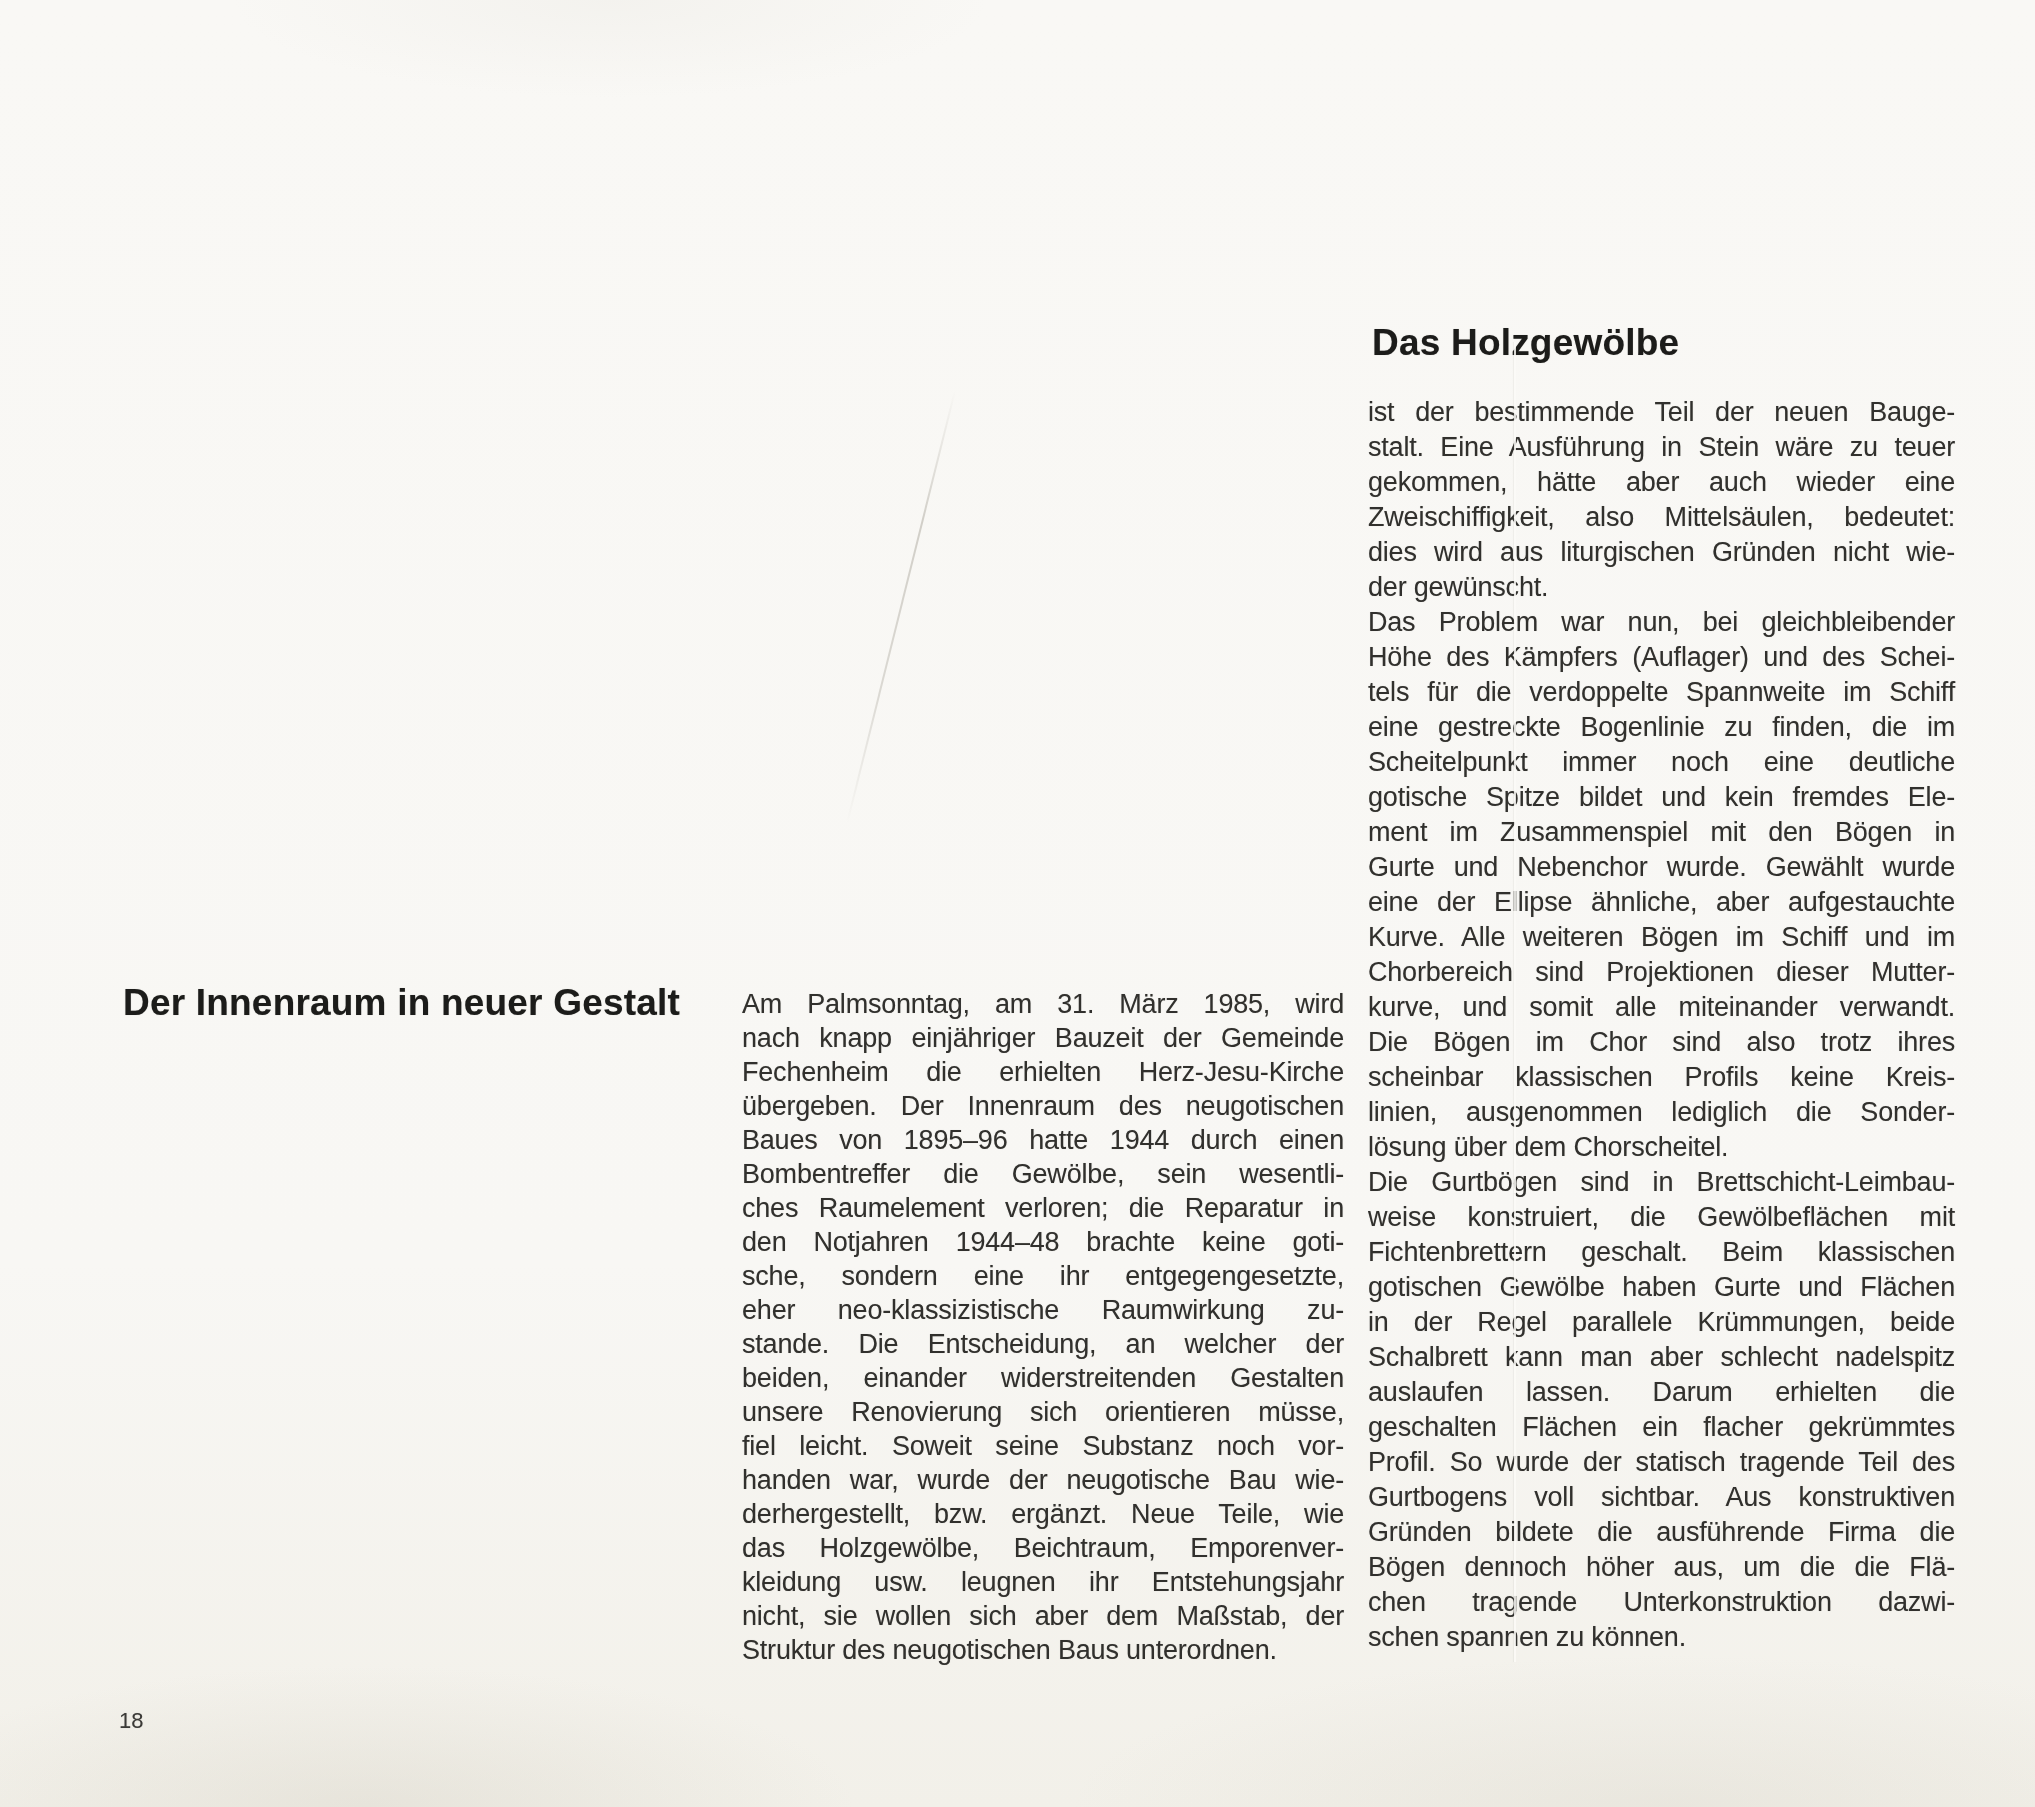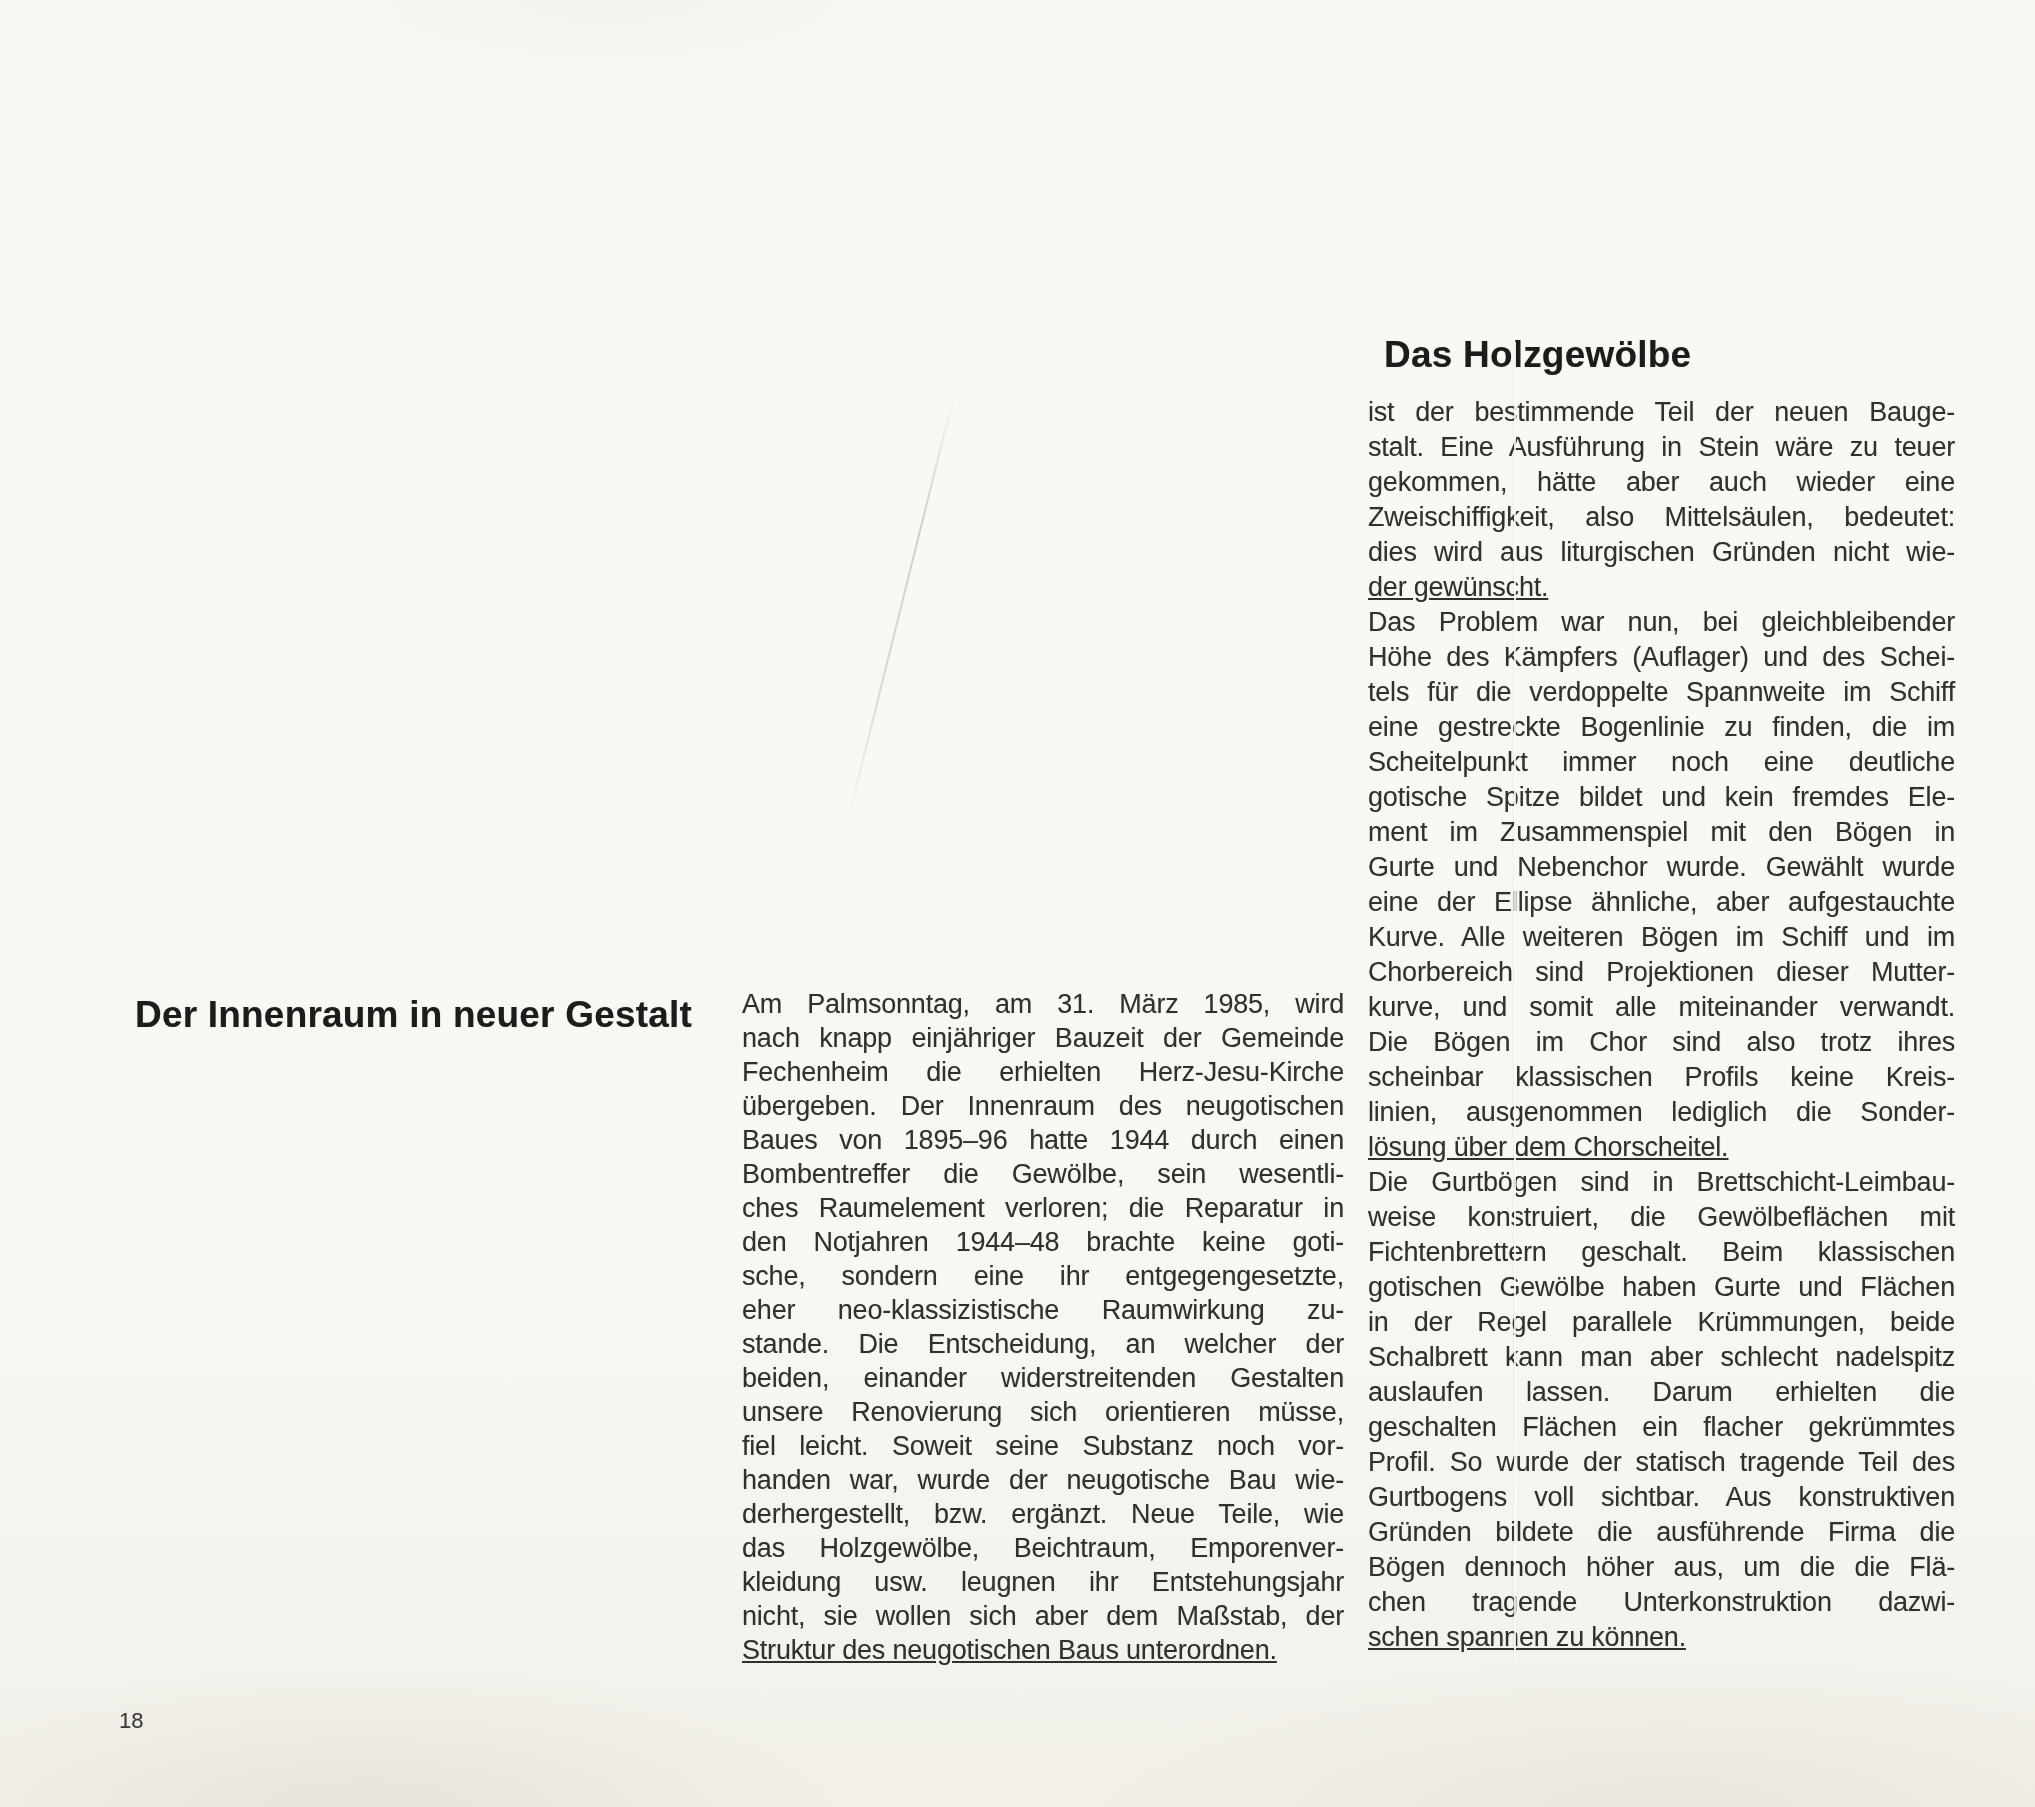--- a/index.html
+++ b/index.html
@@ -8,38 +8,38 @@
     width:2035px;height:1807px;
     background:
       radial-gradient(699px 202px at 18% 100%, rgba(205,200,186,0.30), rgba(205,200,186,0) 70%),
       radial-gradient(854px 217px at 82% 100%, rgba(208,203,190,0.26), rgba(208,203,190,0) 70%),
       radial-gradient(543px 140px at 30% 0%,  rgba(210,206,196,0.14), rgba(210,206,196,0) 70%),
       linear-gradient(180deg, var(--paper,#f9f8f5) 0%, #f8f7f4 70%, #f2f0e9 100%);
     font-family:"Liberation Sans","DejaVu Sans",sans-serif;
     overflow:hidden;
   }
   .heading{
-    position:absolute;margin:16px;
+    position:absolute;margin:4px;
     font-weight:700;font-size:37px;line-height:1;
     color:#1c1c1a;letter-spacing:0.2px;
     text-shadow:0 0 0.8px rgba(50,48,44,0.35);
   }
   .left-heading{left:119px;top:980px;}
   .right-heading{left:1368px;top:320px;}
   .col{
     position:absolute;
     font-size:27px;color:var(--ink,#31302d);letter-spacing:-0.2px;
     text-shadow:0 0 0.8px rgba(70,68,62,0.30);
   }
   .middle-col{left:742px;top:989px;width:602px;}
   .right-col{left:1368px;top:397px;width:587px;}
   .tline{text-align:justify;text-align-last:justify;}
   .middle-col .tline{height:34px;}
   .right-col .tline{height:35px;}
-  .tline.ragged{text-align-last:left;text-decoration:underline;}
+  .tline.ragged{text-align-last:left;}
   .page-number{
     position:absolute;left:119px;top:1708px;
     font-size:22px;color:#3b3a37;
     text-shadow:0 0 0.8px rgba(70,68,62,0.30);
   }
   
   .crease-diagonal{
     position:absolute;left:900px;top:384px;width:1.6px;height:446px;
     background:linear-gradient(180deg,rgba(150,145,133,0) 0%,rgba(150,145,133,0.40) 30%,rgba(150,145,133,0.30) 70%,rgba(150,145,133,0) 100%);
     transform:rotate(14deg);

